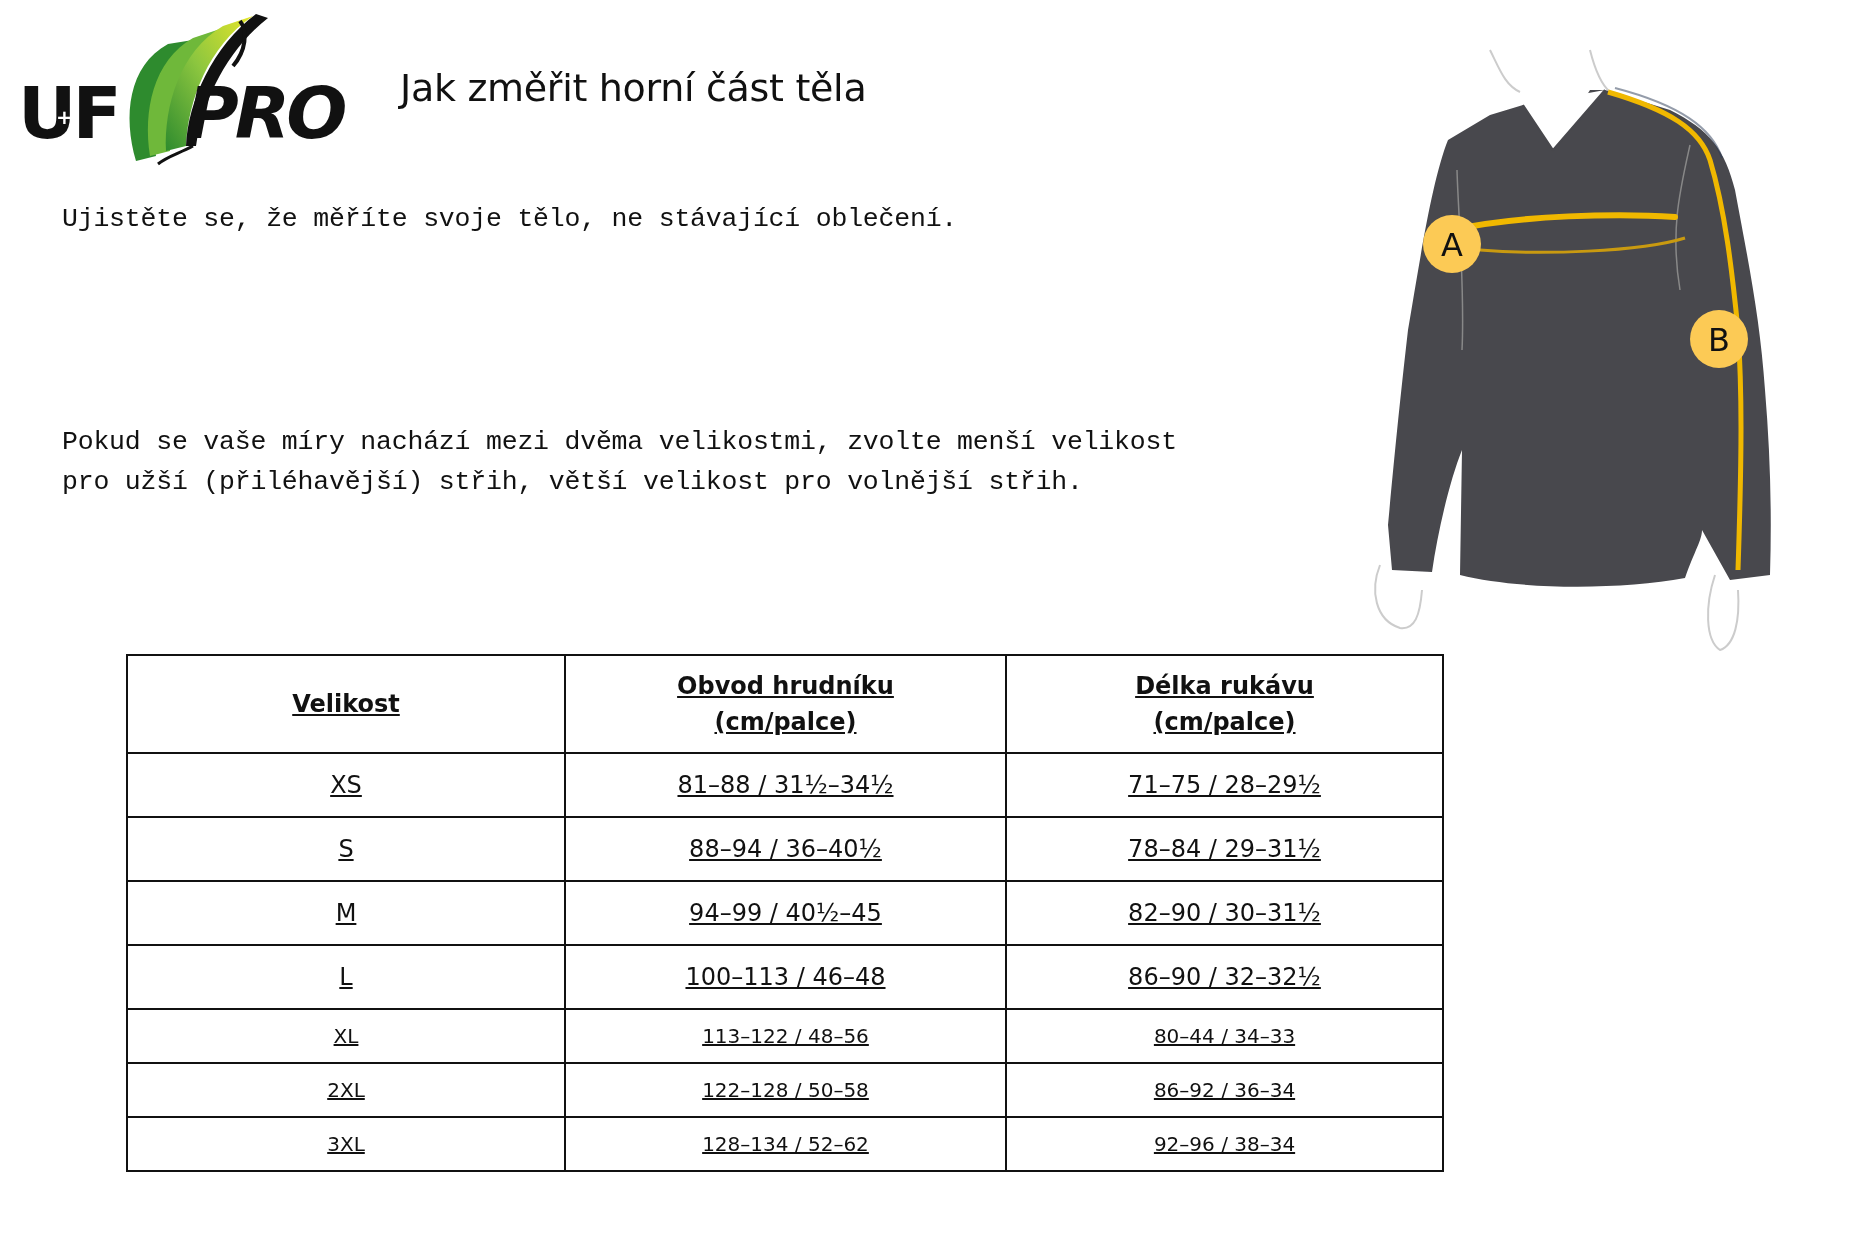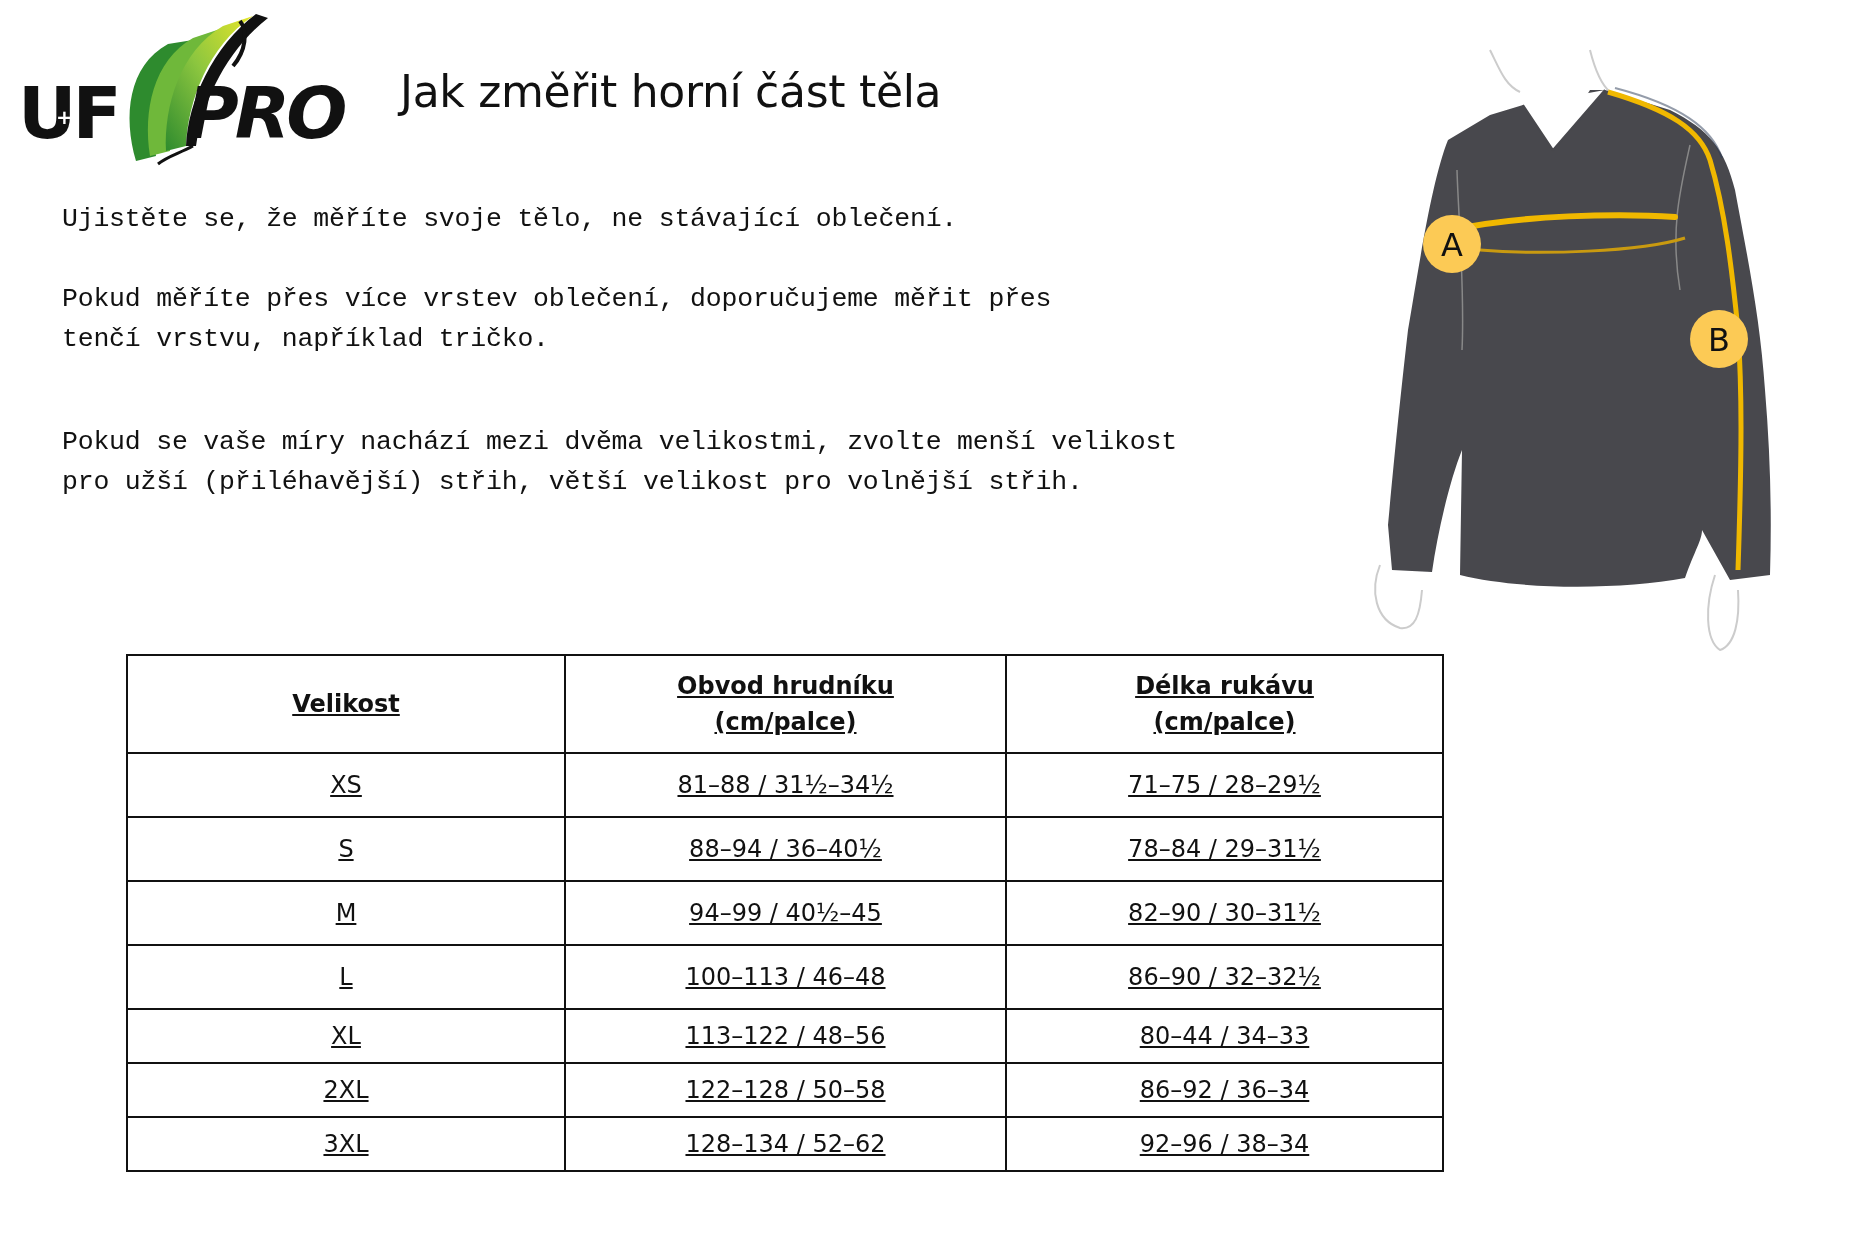--- a/index.html
+++ b/index.html
@@ -2,41 +2,41 @@
 <html><head>
 <meta charset="utf-8">
 <style>
   html, body { margin: 0; padding: 0; background: #ffffff; }
   body { width: 1875px; height: 1250px; position: relative; overflow: hidden;
          font-family: "DejaVu Sans", "Liberation Sans", sans-serif; color: #111; }
 
   .logo { position: absolute; left: 18px; top: 6px; width: 330px; height: 165px; }
   .logo svg { width: 100%; height: 100%; display: block; }
 
-  .title { position: absolute; left: 400px; top: 66px; font-size: 44px; font-weight: 400;
+  .title { position: absolute; left: 400px; top: 66px; font-size: 38px; font-weight: 400;
            letter-spacing: -0.3px; color: #111; white-space: nowrap; }
 
   .intro { position: absolute; left: 62px; width: 1240px; font-size: 26.5px; line-height: 40px;
            color: #111; letter-spacing: -0.2px; }
   .intro p { margin: 0; font-family: Liberation Mono, monospace; }
   .p1 { top: 199px; }
   .p2 { top: 279px; }
   .p3 { top: 422px; }
 
   .figure { position: absolute; left: 1340px; top: 30px; width: 450px; height: 640px; }
   .figure svg { width: 100%; height: 100%; display: block; }
 
   .size-table { position: absolute; left: 126px; top: 654px; border-collapse: collapse;
                 table-layout: fixed; width: 1316px; text-decoration: underline; }
   .size-table th, .size-table td { border: 2.5px solid #111; text-align: center; vertical-align: middle;
                 padding: 0; color: #111; }
   .size-table th { height: 96px; font-weight: 700; font-size: 24px; line-height: 36px; }
   .size-table td { font-size: 24px; }
   .size-table tr.big td { height: 62px; }
-  .size-table tr.small td { height: 52px; font-size: 24px; }
+  .size-table tr.small td { height: 52px; font-size: 20px; }
   .size-table col.c1 { width: 438px; }
   .size-table col.c2 { width: 441px; }
   .size-table col.c3 { width: 437px; }
 </style>
 </head>
 <body>
 
 <div class="logo">
   <svg viewBox="0 0 330 165" xmlns="http://www.w3.org/2000/svg">
     <defs>
@@ -60,21 +60,20 @@
     <text x="168" y="132" font-family="DejaVu Sans, sans-serif" font-weight="700" font-style="italic" font-size="72" fill="#111" letter-spacing="-4">PRO</text>
   </svg>
 </div>
 
 <h1 class="title" style="margin:0;">Jak změřit horní část těla</h1>
 
 <div class="intro p1">
   <p>Ujistěte se, že měříte svoje tělo, ne stávající oblečení.</p>
 </div>
 <div class="intro p2" style="width:1050px;">
-  <p>Pokud měříte přes více vrstev oblečení, doporučujeme měřit přes tenčí vrstvu, například tričko.</p>
 </div>
 <div class="intro p3" style="width:1240px;">
   <p style="width:1170px;">Pokud se vaše míry nachází mezi dvěma velikostmi, zvolte menší velikost pro užší (přiléhavější) střih, větší velikost pro volnější střih.</p>
 </div>
 
 <div class="figure">
   <svg viewBox="0 0 450 640" xmlns="http://www.w3.org/2000/svg">
 
     <path d="M150 20 C160 40 165 55 180 62" stroke="#ccc" stroke-width="2" fill="none"></path>
     <path d="M250 20 C255 40 262 55 270 62" stroke="#ccc" stroke-width="2" fill="none"></path>

